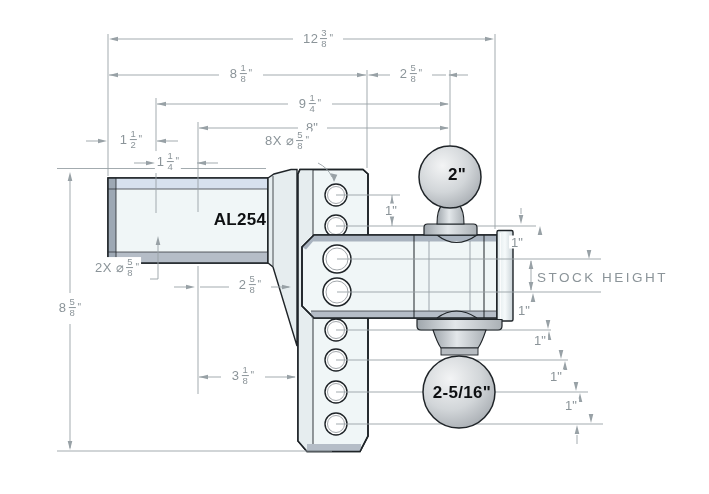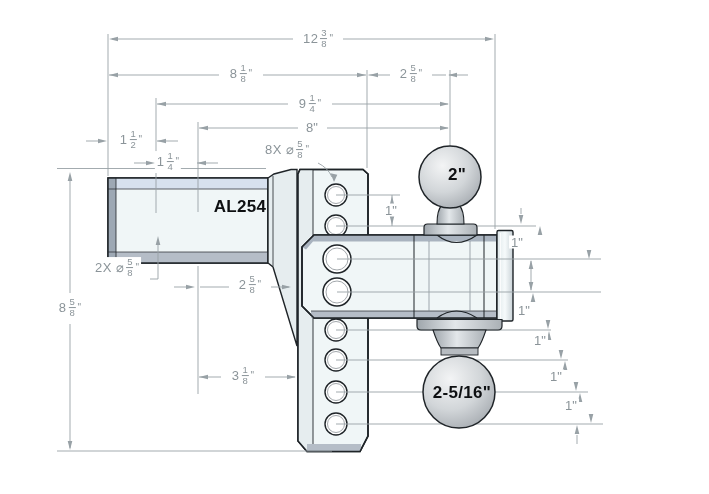--- a/index.html
+++ b/index.html
@@ -239,21 +239,21 @@
 
 <span class="dim-label" style="left:168px;top:154px">
   <span class="whole">1</span>
   <span class="frac">
         <span class="n">1</span>
         <span class="d">4</span>
       </span>
   <span class="unit">"</span>
 </span>
 
-<span class="dim-label" style="left:287px;top:142px">
+<span class="dim-label" style="left:287px;top:133px">
   <span class="whole">8X ⌀</span>
   <span class="frac">
         <span class="n">5</span>
         <span class="d">8</span>
       </span>
   <span class="unit">"</span>
 </span>
 
 <span class="dim-label plain" style="left:391px;top:202px">
   <span>1"</span>
@@ -291,30 +291,31 @@
   <span class="frac">
         <span class="n">1</span>
         <span class="d">8</span>
       </span>
   <span class="unit">"</span>
 </span>
 
 <span class="dim-label plain" style="left:517px;top:234px">
   <span>1"</span>
 </span>
+<span class="stock" style="left:537px;top:269px">STOCK HEIGHT</span>
 <span class="dim-label plain" style="left:524px;top:302px">
   <span>1"</span>
 </span>
 <span class="dim-label plain" style="left:540px;top:332px">
   <span>1"</span>
 </span>
 <span class="dim-label plain" style="left:556px;top:368px">
   <span>1"</span>
 </span>
 <span class="dim-label plain" style="left:571px;top:397px">
   <span>1"</span>
 </span>
 
-<span class="part-label" style="left:240px;top:199px">AL254</span>
+<span class="part-label" style="left:240px;top:212px">AL254</span>
 <span class="part-label" style="left:457px;top:167px">2"</span>
 <span class="part-label" style="left:462px;top:385px">2-5/16"</span>
 
 </div>
 
 </body></html>

